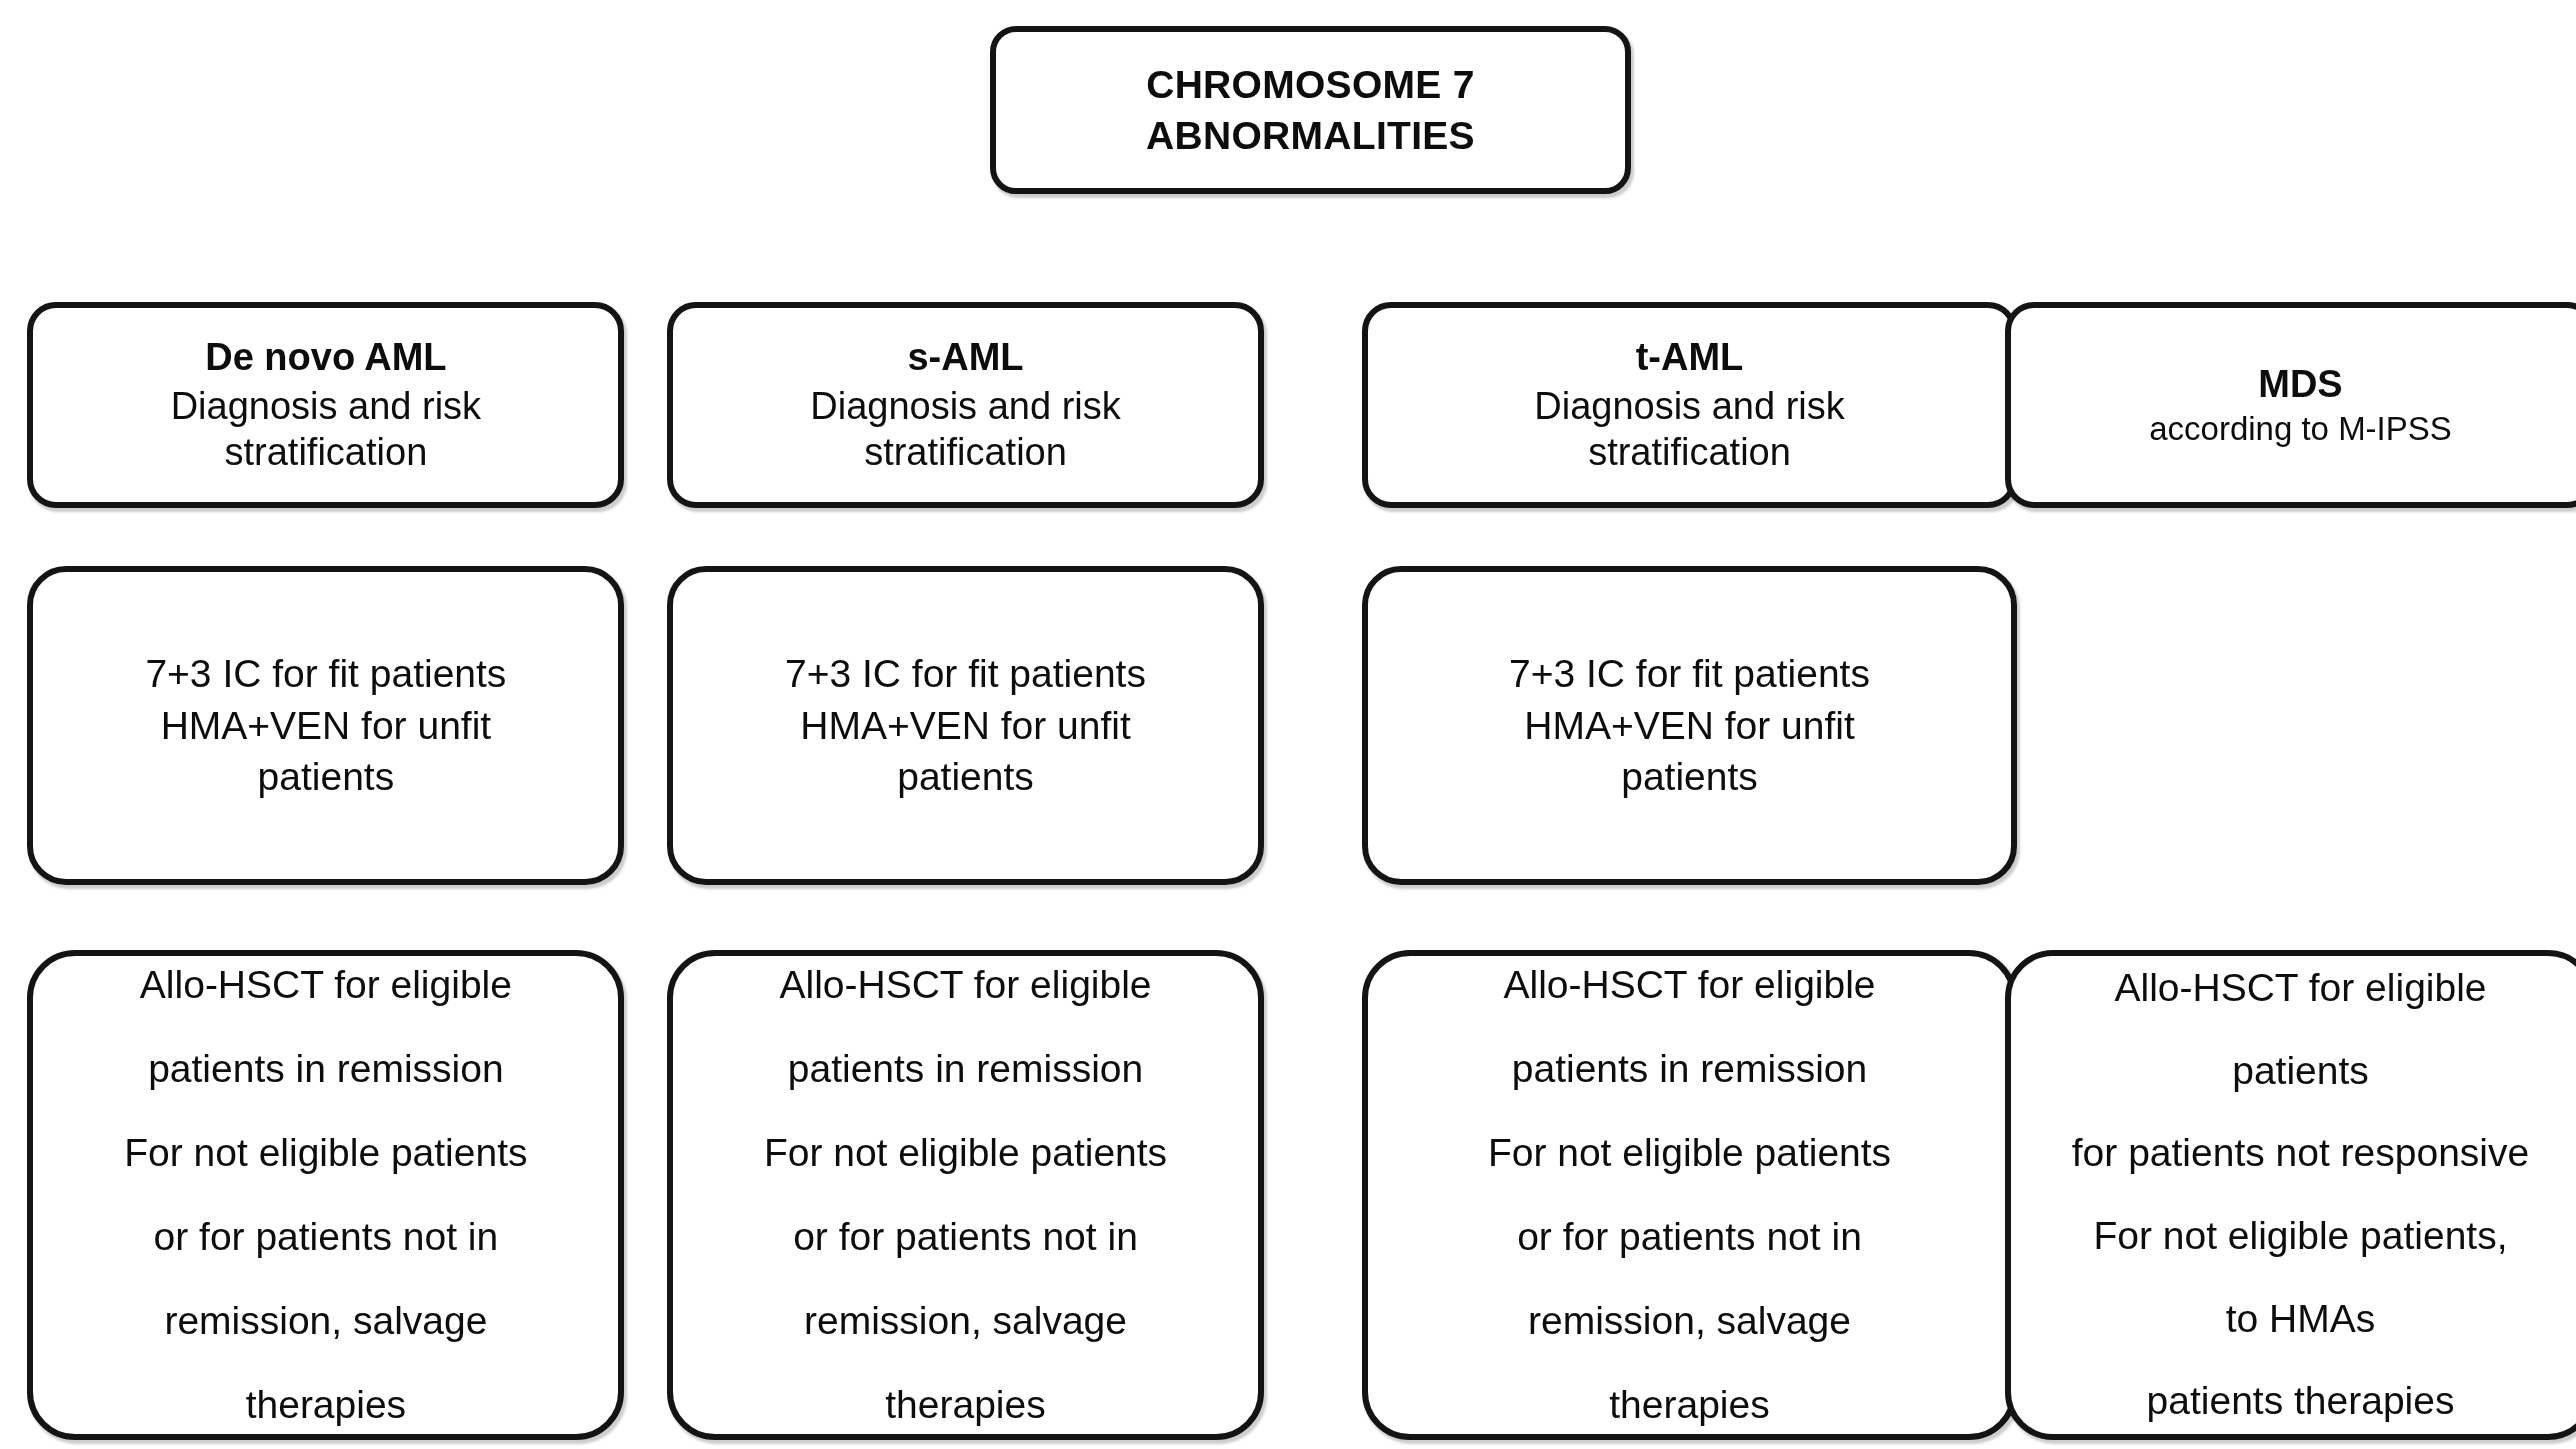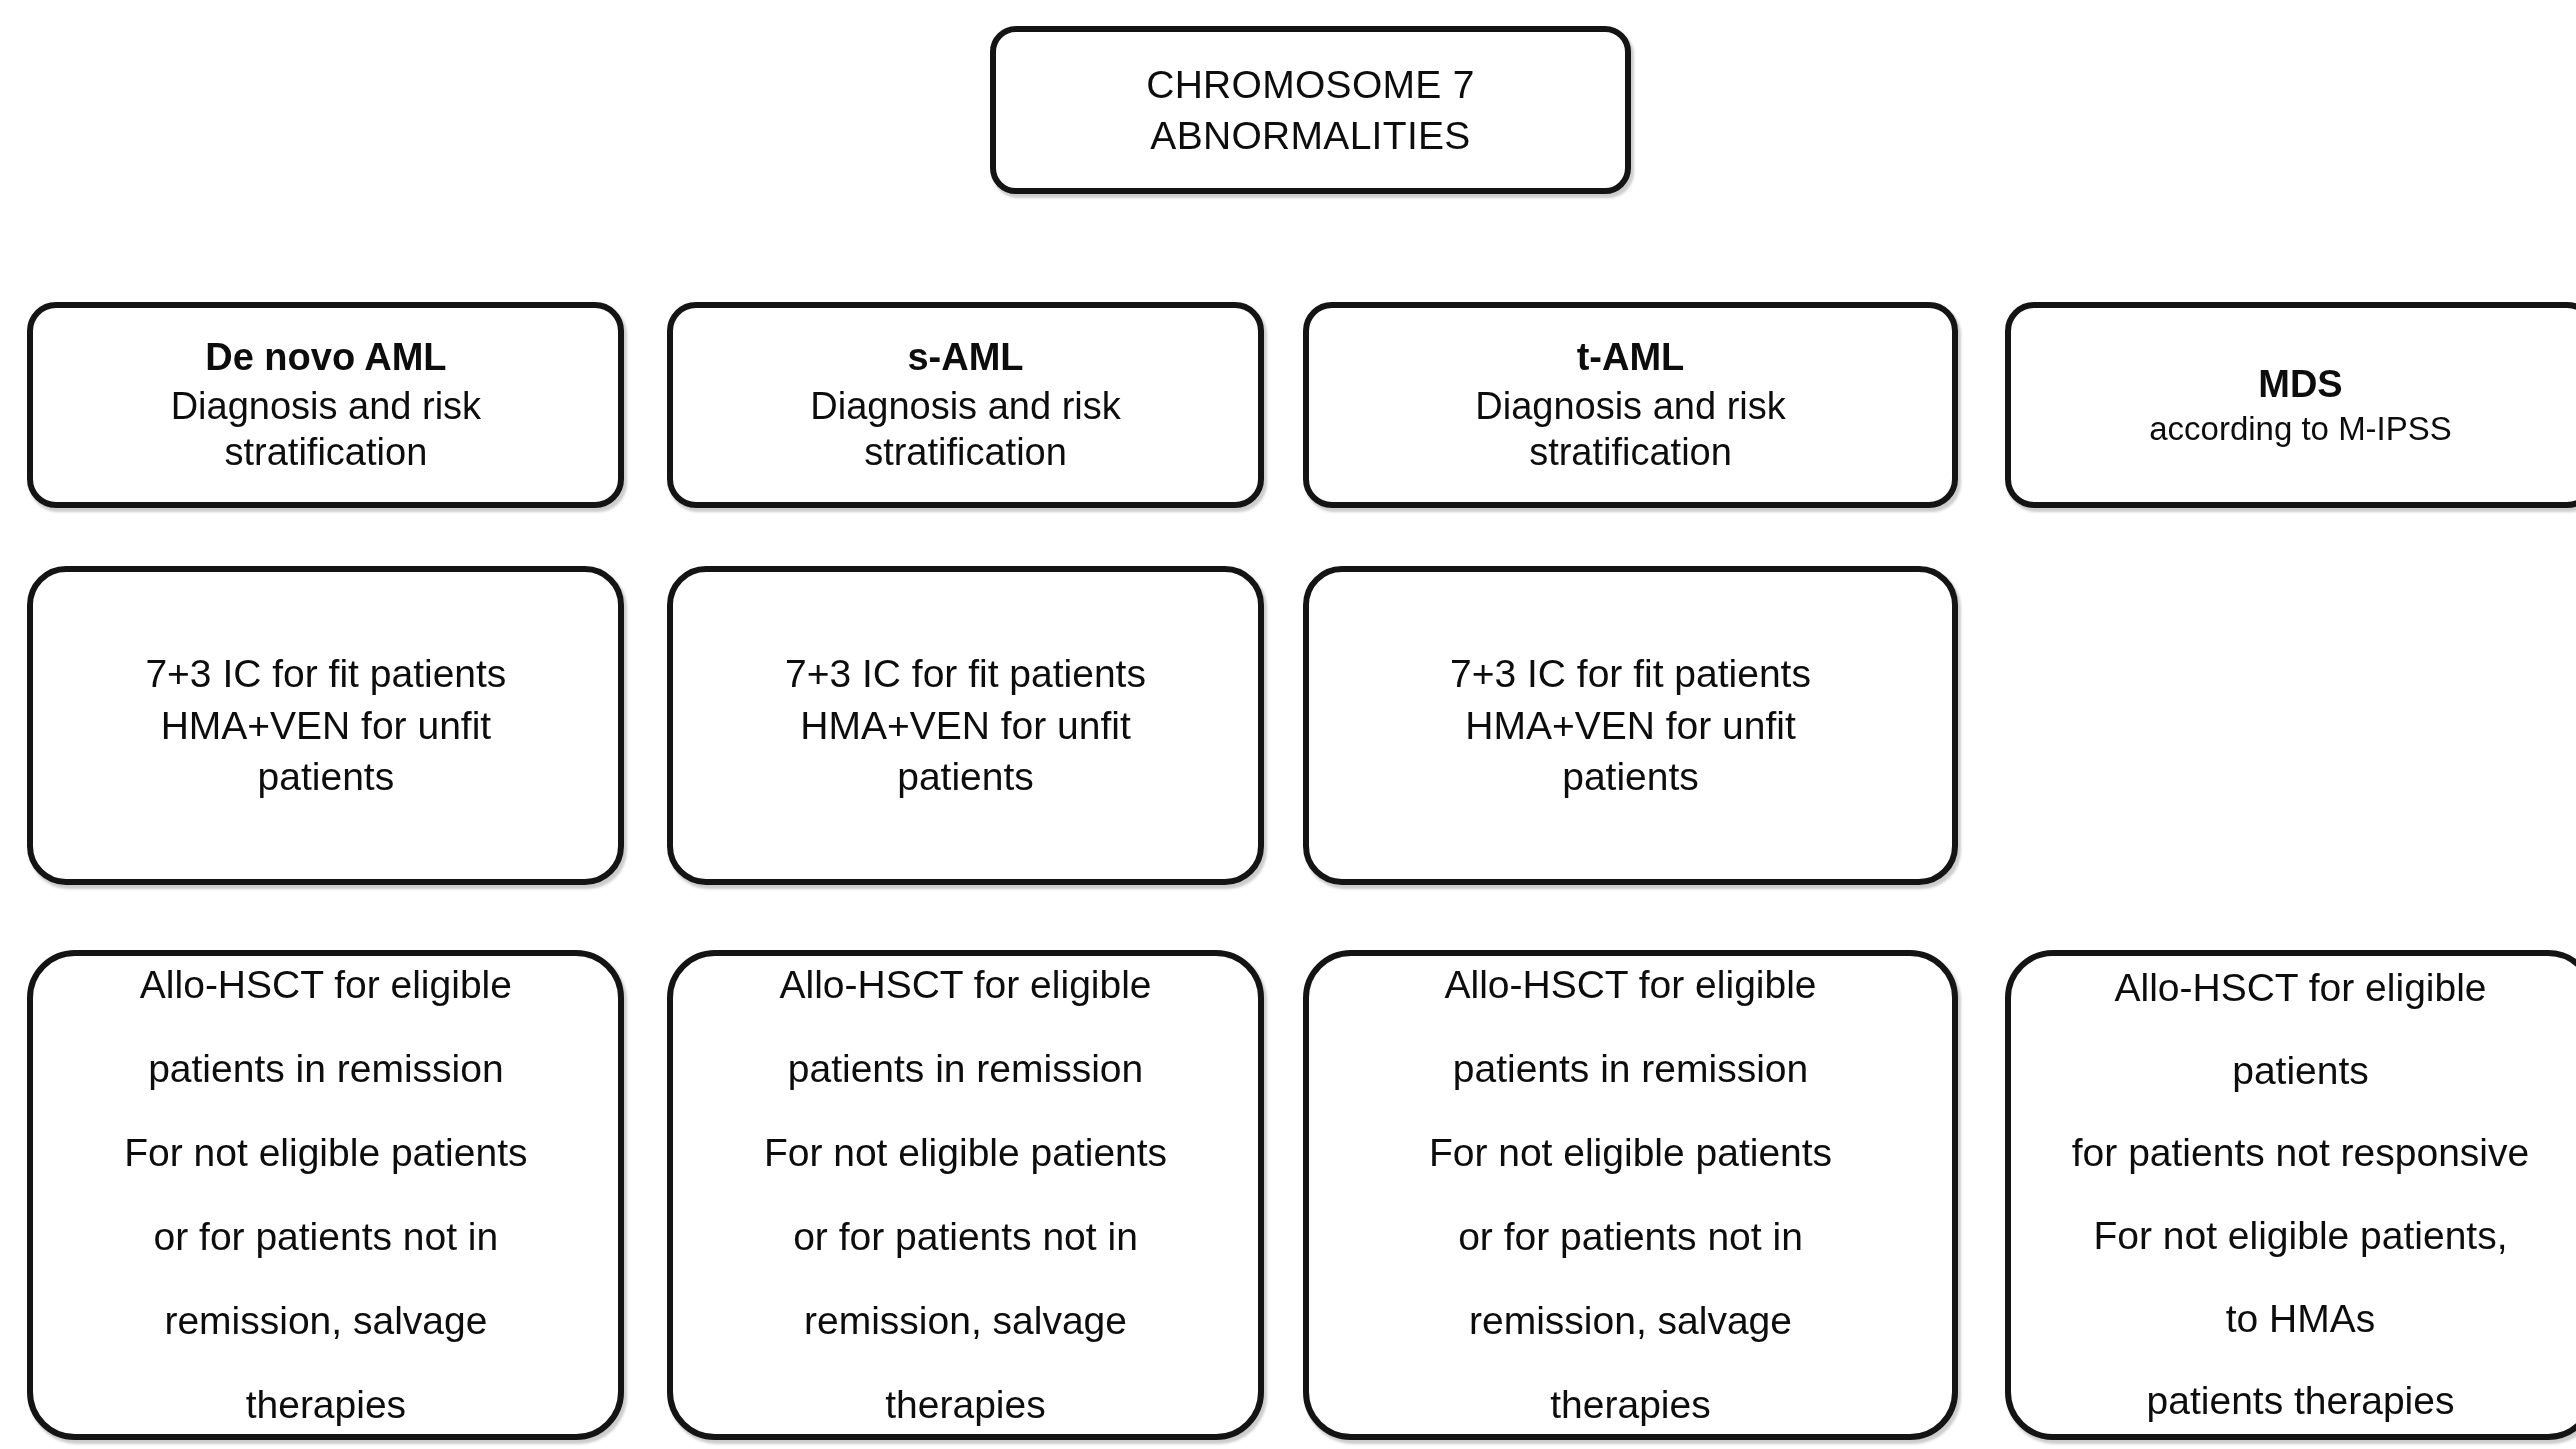--- a/index.html
+++ b/index.html
@@ -42,31 +42,31 @@
   #root-node {
     left: 990px;
     top: 26px;
     width: 641px;
     height: 168px;
     border-radius: 26px;
     border-width: 6.9px;
     font-size: 39px;
     letter-spacing: 0.3px;
   }
-  #root-node .line { padding: 1.7px 0; }
+  #root-node .line { padding: 1.7px 0; font-weight: bold; }
 
   
   .row1 { top: 302px;  height: 206px; border-radius: 29px; }
   .row2 { top: 566px;  height: 319px; border-radius: 39px; }
   .row3 { top: 950px; height: 490px; border-radius: 48px; gap: 32px; }
 
   
   .col1 { left: 27.4px;   width: 597px; text-align: right; }
   .col2 { left: 667px;  width: 597px; }
-  .col3 { left: 1303px; width: 655px; }
+  .col3 { left: 1362px; width: 655px; }
   .col4 { left: 1961px; width: 591px; margin-left: 44px; }
 
   
   .row1 { font-size: 38px; }
   .row1 .title { font-weight: bold; padding-bottom: 2.6px; }
   .row1.col4 { font-size: 33px; line-height: 1.16; }
   .row1.col4 .title { font-size: 38px; padding-bottom: 3.4px; }
 
   .row2 { font-size: 39px; line-height: 1.33; }
   .row3 { font-size: 39px; line-height: 1.33; }

